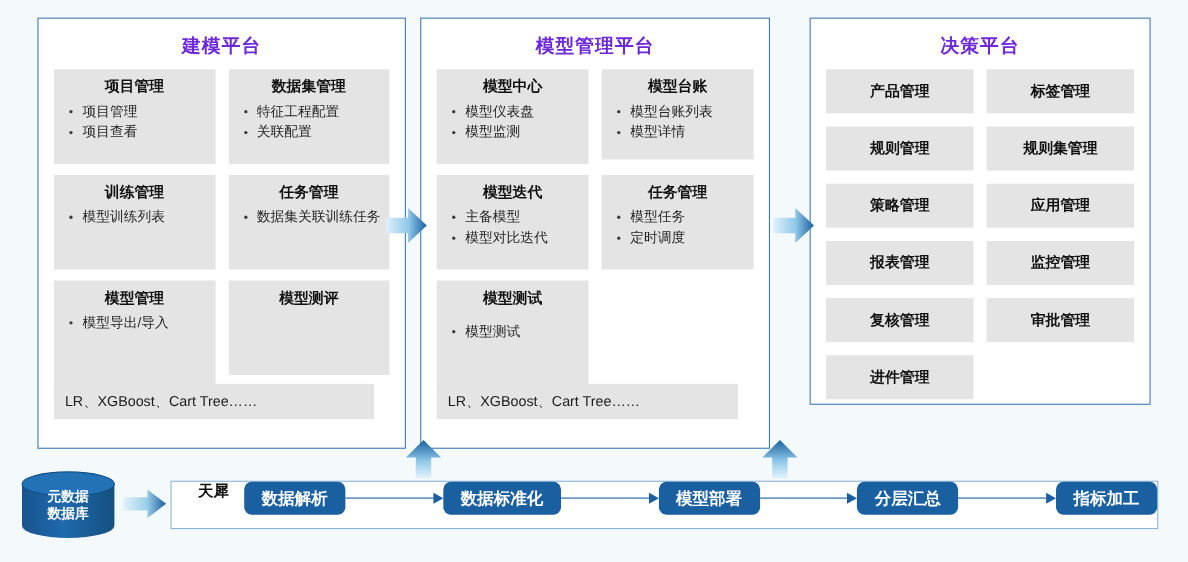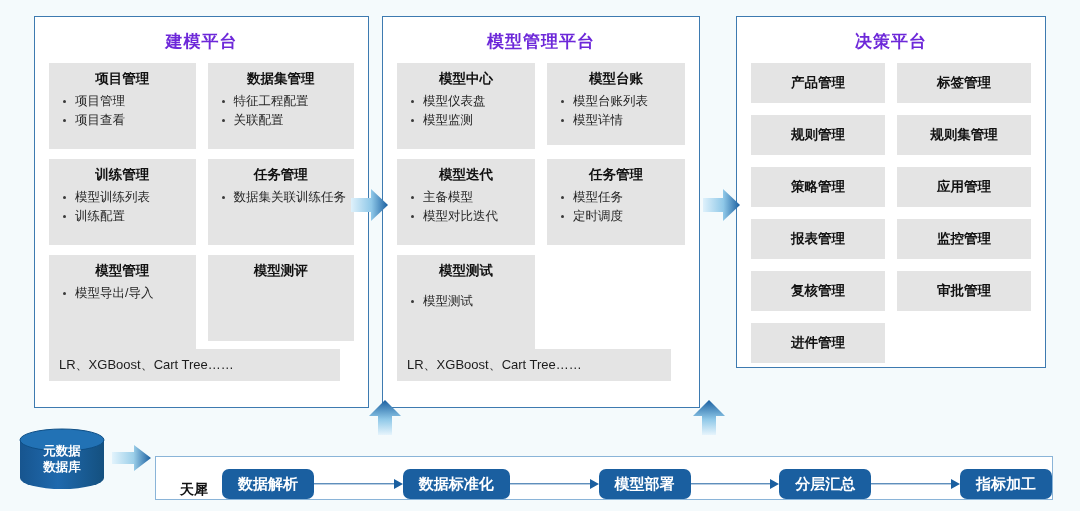--- a/index.html
+++ b/index.html
@@ -134,27 +134,27 @@
   }
 
   #db-arrow{
     position:absolute;
     left:112px;top:445px;
     width:40px;height:26px;
   }
 
   #pipeline-bar{
     position:absolute;
-    left:155px;top:456px;
+    left:155px;top:437px;
     width:898px;height:44px;
     background:#ffffff;
     border:1.2px solid #8ab4d8;
     box-sizing:border-box;
     display:flex;
-    align-items:flex-end;
+    align-items:flex-start;
   }
   #pipeline-label{
     font-size:14px;
     font-weight:bold;
     color:#111;
     margin-left:24px;
     margin-right:14px;
     white-space:nowrap;
   }
   .pipe-steps{
@@ -223,21 +223,20 @@
         <ul>
           <li>特征工程配置</li>
           <li>关联配置</li>
         </ul>
       </div>
 
       <div class="tile tile-2col" style="height:86px">
         <div class="tile-head">训练管理</div>
         <ul>
           <li>模型训练列表</li>
-          <li>训练配置</li>
         </ul>
       </div>
 
       <div class="tile tile-2col" style="height:86px">
         <div class="tile-head">任务管理</div>
         <ul>
           <li>数据集关联训练任务</li>
         </ul>
       </div>
 

